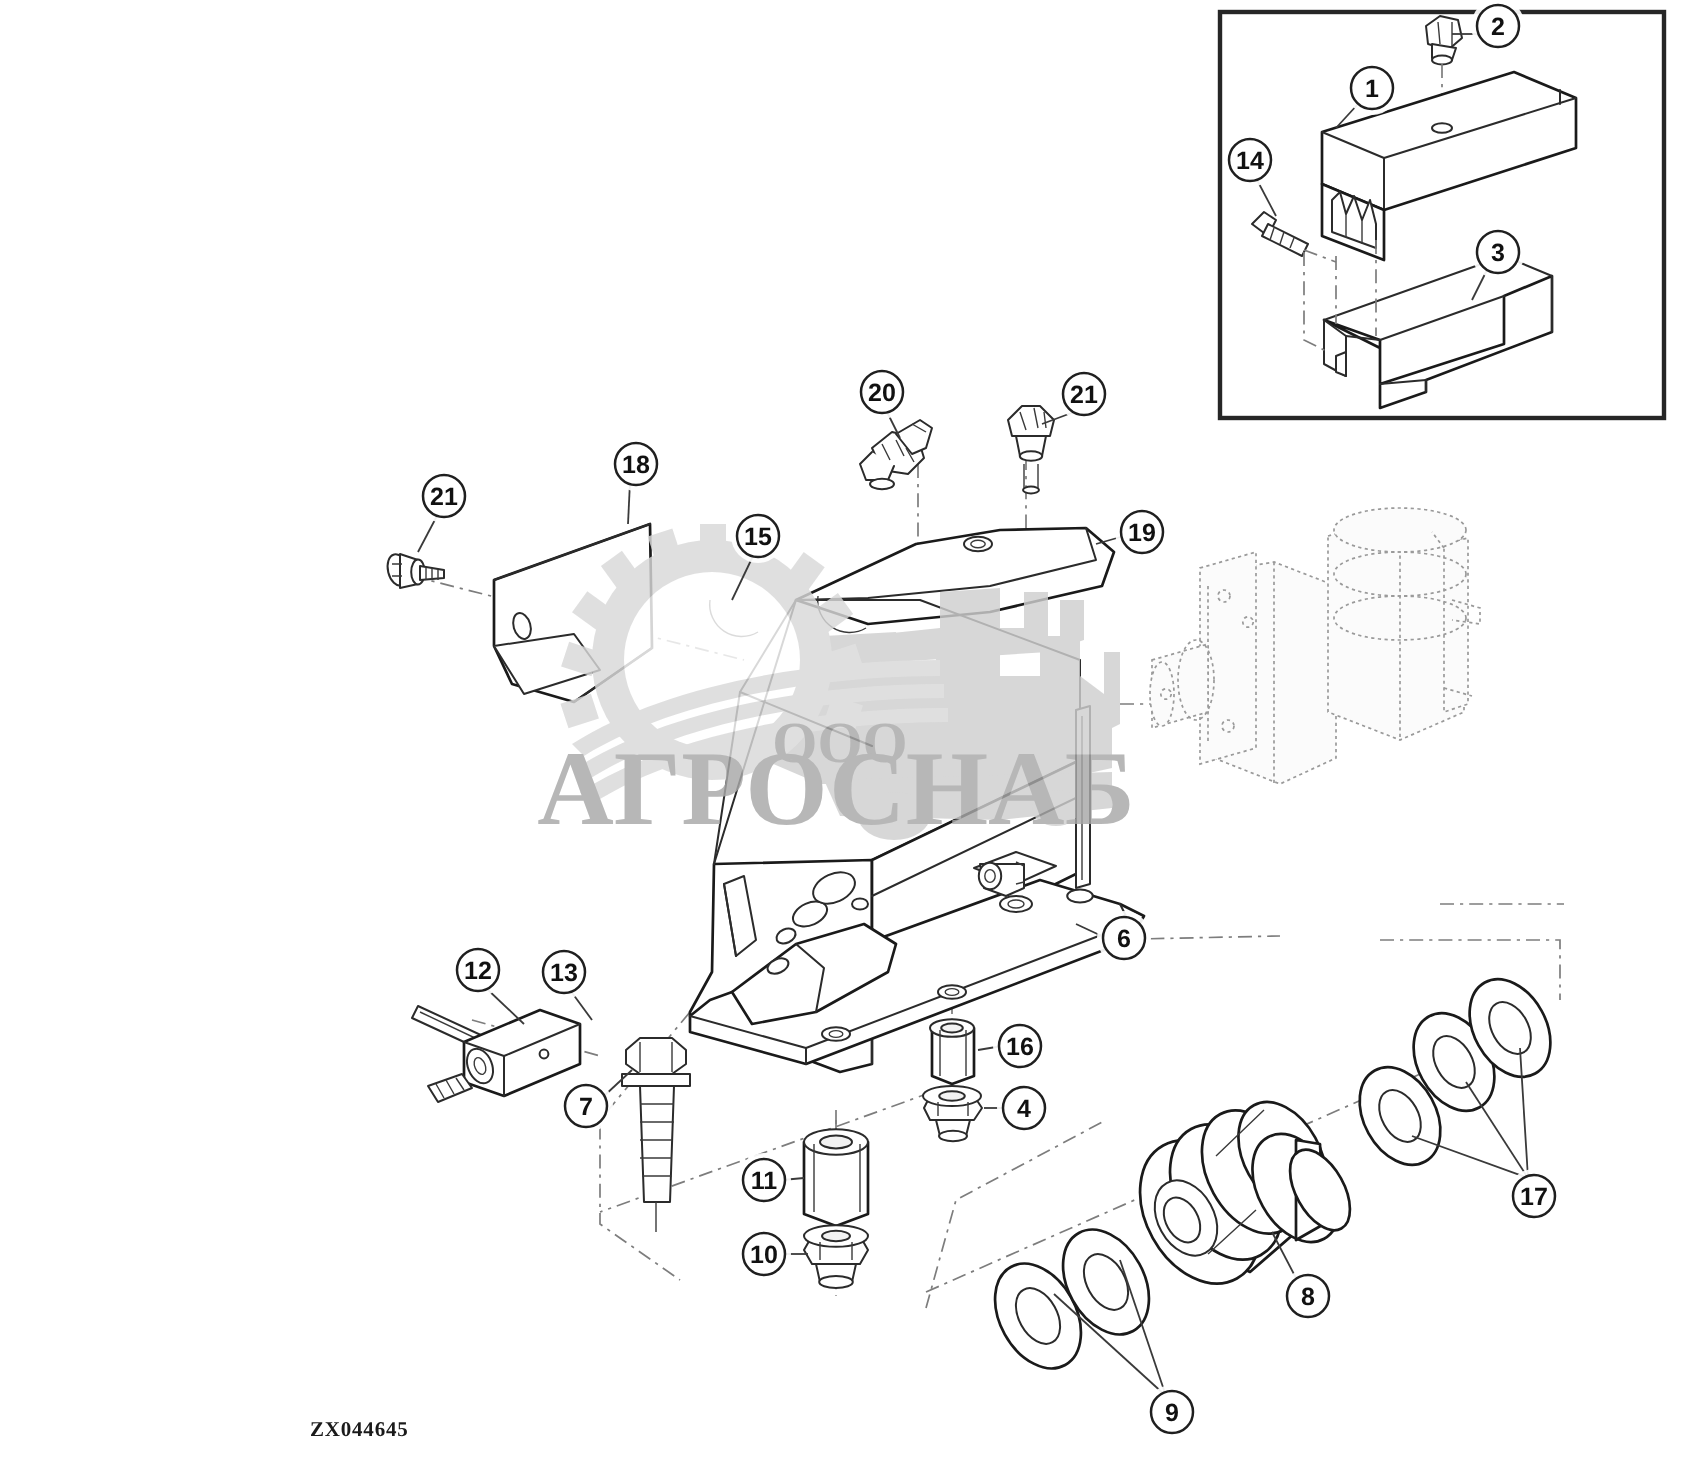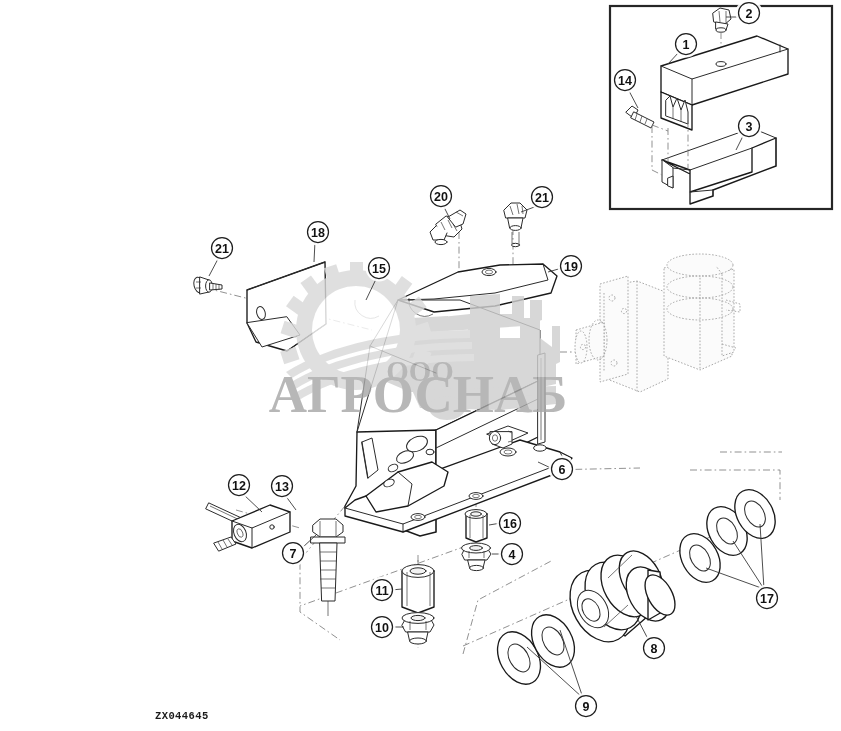--- a/index.html
+++ b/index.html
@@ -26,21 +26,21 @@
   .boxborder{fill:#ffffff;stroke:#262626;stroke-width:2.2;}
   .bub-halo{fill:#ffffff;opacity:.92;}
   .bub{fill:#ffffff;stroke:#1f1f1f;stroke-width:1.25;}
   .bub-t{
     font-family:"Liberation Sans", sans-serif;
     font-size:12.5px;font-weight:700;fill:#111111;
     text-anchor:middle;dominant-baseline:central;
   }
   #figid{
     position:absolute;left:155px;top:710px;z-index:6;
-    font-family:Liberation Mono, monospace;
+    font-family:Liberation Serif, serif;
     font-size:10.5px;font-weight:700;color:#1a1a1a;letter-spacing:.4px;
   }
   .wm-gray{fill:#d9d9d9;}
   .wm-gray2{fill:#cfcfcf;}
   .wm-txt{
     font-family:"Liberation Serif", serif;
     font-weight:700;fill:#a8a8a8;
   }
 </style>
 </head>

